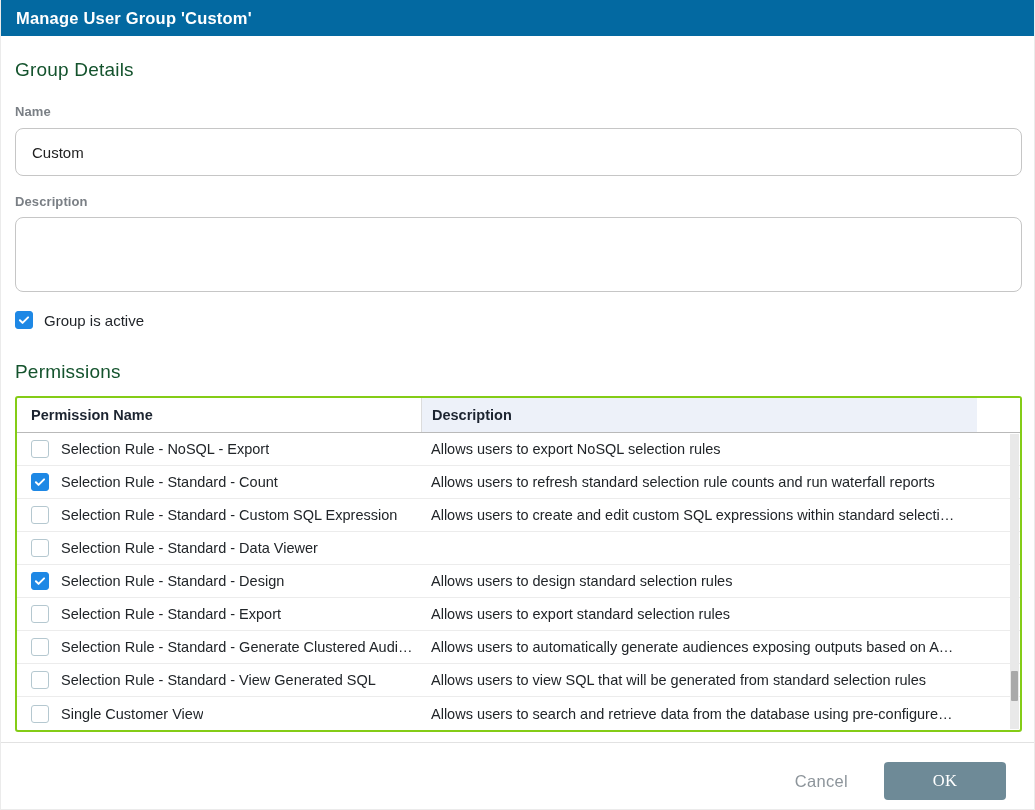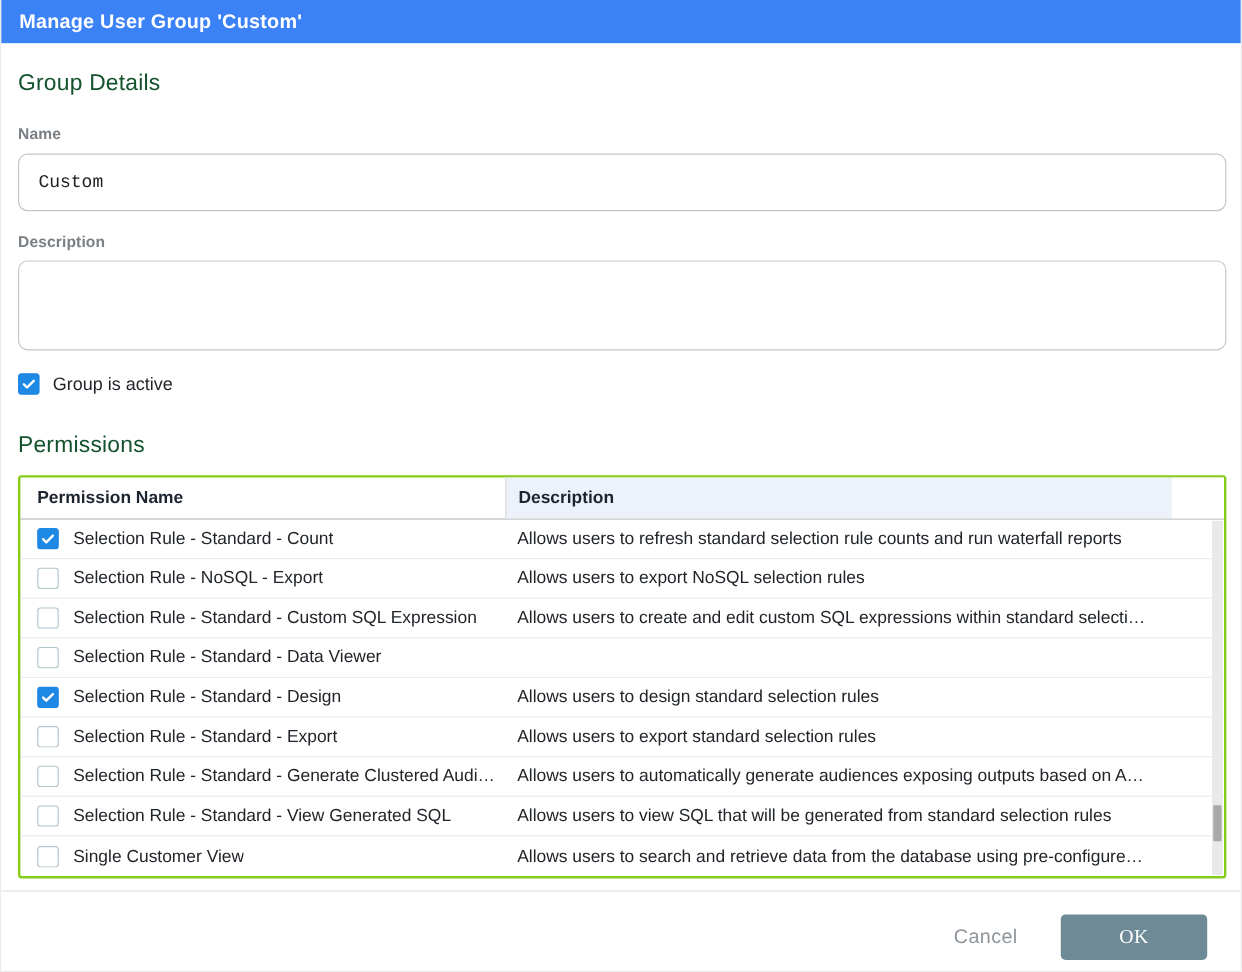--- a/index.html
+++ b/index.html
@@ -1,31 +1,31 @@
 <!DOCTYPE html>
 <html><head>
 <meta charset="utf-8">
 <style>
   * { margin:0; padding:0; box-sizing:border-box; }
   html,body { width:1035px; height:810px; background:#fff; font-family:"Liberation Sans","DejaVu Sans",sans-serif; }
   .page { width:1035px; height:810px; background:#fff; border-left:1px solid #ebebeb; border-right:1px solid #ebebeb; border-bottom:1px solid #ebebeb; overflow:hidden; }
 
   
-  .titlebar { height:36px; background:#3b82f6; color:#fff; display:flex; align-items:center; padding:16px 15px; }
+  .titlebar { height:36px; background:#0369a1; color:#fff; display:flex; align-items:center; padding:16px 15px; }
   .titlebar .title { font-size:16.5px; font-weight:700; letter-spacing:.2px; }
 
   .content { padding:0 14px; }
 
   h2.section-heading { margin-top:20px; font-size:19px; font-weight:400; color:#14532d; letter-spacing:.2px; line-height:28px; }
   h2.permissions-heading { margin-top:27px; }
 
   .field-label { display:block; margin-top:20px; font-size:13px; font-weight:700; color:#7a7f85; line-height:15px; letter-spacing:.1px; }
   .field-label.desc2 { margin-top:18px; }
 
-  input.text-input { margin-top:9px; width:1007px; height:48px; border:1px solid #c6c6c6; border-radius:8px; padding:0 16px; font-size:15px; color:#212121; font-family:Liberation Mono, monospace; outline:none; display:block; background:#fff; }
+  input.text-input { margin-top:9px; width:1007px; height:48px; border:1px solid #c6c6c6; border-radius:8px; padding:0 16px; font-size:15px; color:#212121; font-family:Liberation Sans, sans-serif; outline:none; display:block; background:#fff; }
   textarea.text-area { margin-top:8px; width:1007px; height:75px; border:1px solid #c6c6c6; border-radius:8px; padding:10px 16px; font-size:15px; color:#212121; font-family:inherit; outline:none; display:block; resize:none; background:#fff; }
 
   
   .cb { width:18px; height:18px; border-radius:3px; border:1px solid #b5c8d0; background:#fff; display:inline-flex; align-items:center; justify-content:center; flex:0 0 18px; }
   .cb.on { background:#1e88e5; border-color:#1e88e5; }
   .cb svg { width:14px; height:14px; display:block; }
 
   .active-row { margin-top:17px; display:flex; align-items:center; gap:11px; height:22px;text-align:right; }
   .active-row .lbl { font-size:15px; color:#1f2328; }
 
@@ -84,35 +84,35 @@
     <div class="table">
       <div class="t-head">
         <div class="h-name">Permission Name</div>
         <div class="h-desc">Description</div>
         <div class="h-corner"></div>
       </div>
 
       <div id="rows">
           <div class="t-row">
             <div class="cell-name">
+              <span class="cb"></span>
+              <span class="txt">Selection Rule - NoSQL - Export</span>
+            </div>
+            <div class="cell-desc">Allows users to export NoSQL selection rules</div>
+          </div>
+          <div class="t-row">
+            <div class="cell-name">
               <span class="cb on">
                 <svg viewBox="0 0 24 24">
                   <path d="M5 12.5l4.5 4.5L19 7.5" stroke="#fff" stroke-width="3.4" fill="none" stroke-linecap="round" stroke-linejoin="round"></path>
                 </svg>
               </span>
               <span class="txt">Selection Rule - Standard - Count</span>
             </div>
             <div class="cell-desc">Allows users to refresh standard selection rule counts and run waterfall reports</div>
-          </div>
-          <div class="t-row">
-            <div class="cell-name">
-              <span class="cb"></span>
-              <span class="txt">Selection Rule - NoSQL - Export</span>
-            </div>
-            <div class="cell-desc">Allows users to export NoSQL selection rules</div>
           </div>
           <div class="t-row">
             <div class="cell-name">
               <span class="cb"></span>
               <span class="txt">Selection Rule - Standard - Custom SQL Expression</span>
             </div>
             <div class="cell-desc">Allows users to create and edit custom SQL expressions within standard selecti…</div>
           </div>
           <div class="t-row">
             <div class="cell-name">

